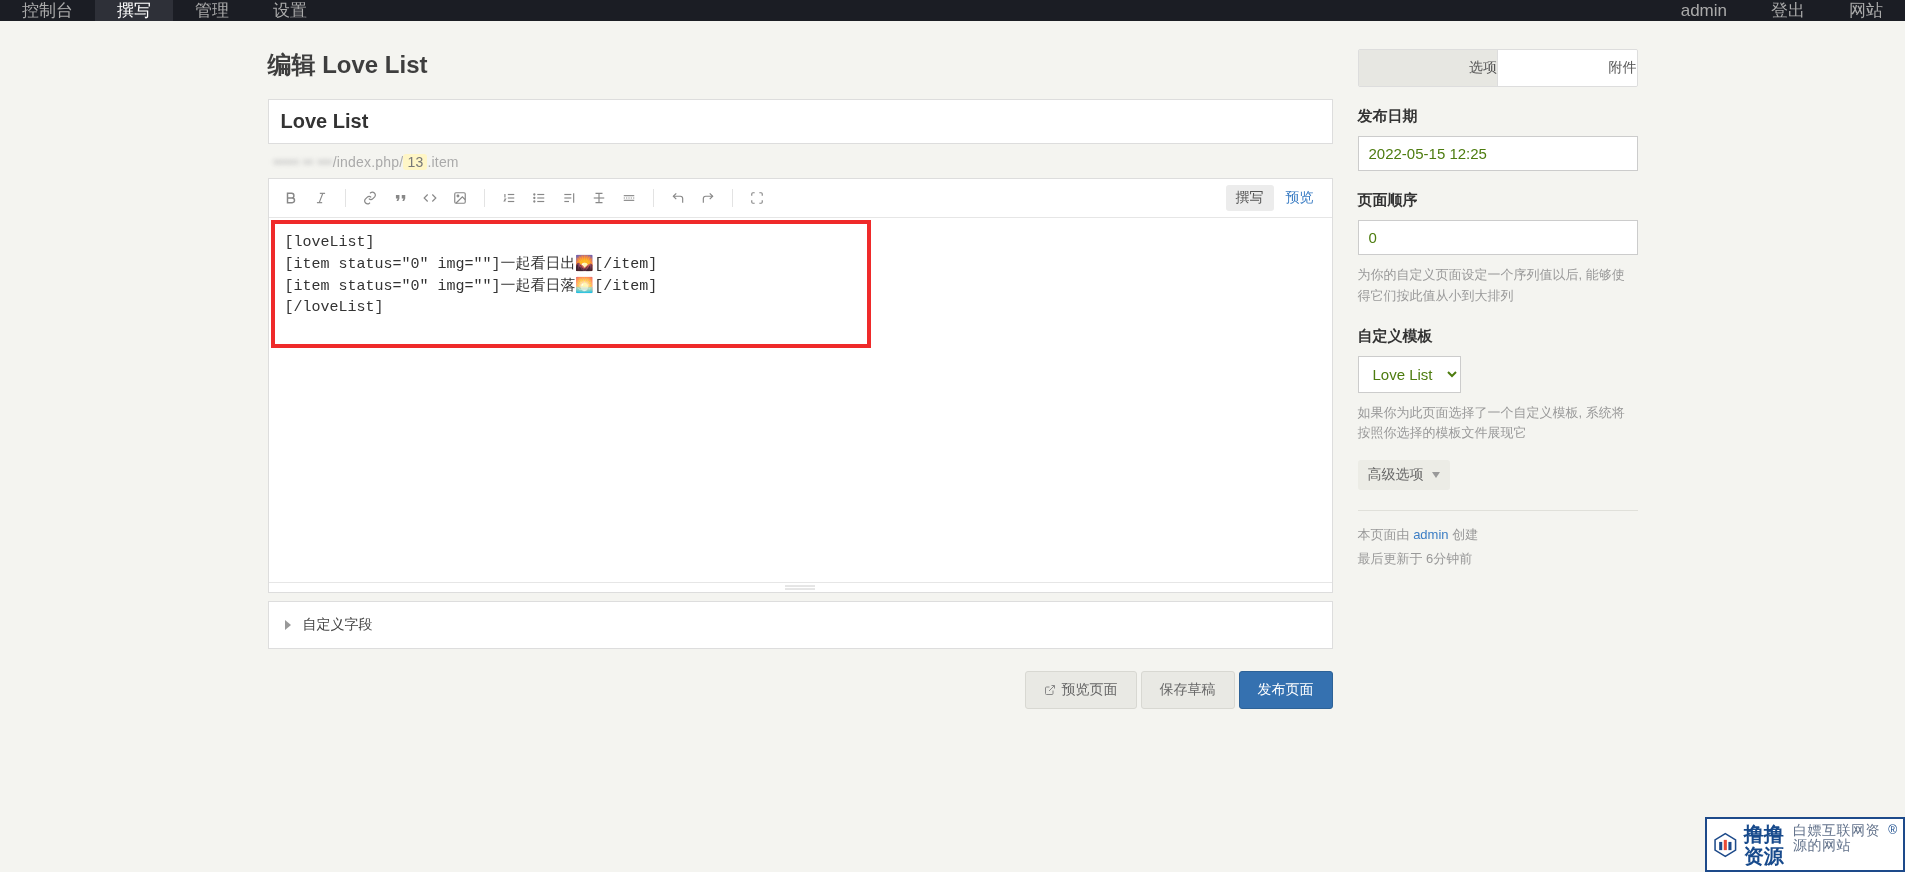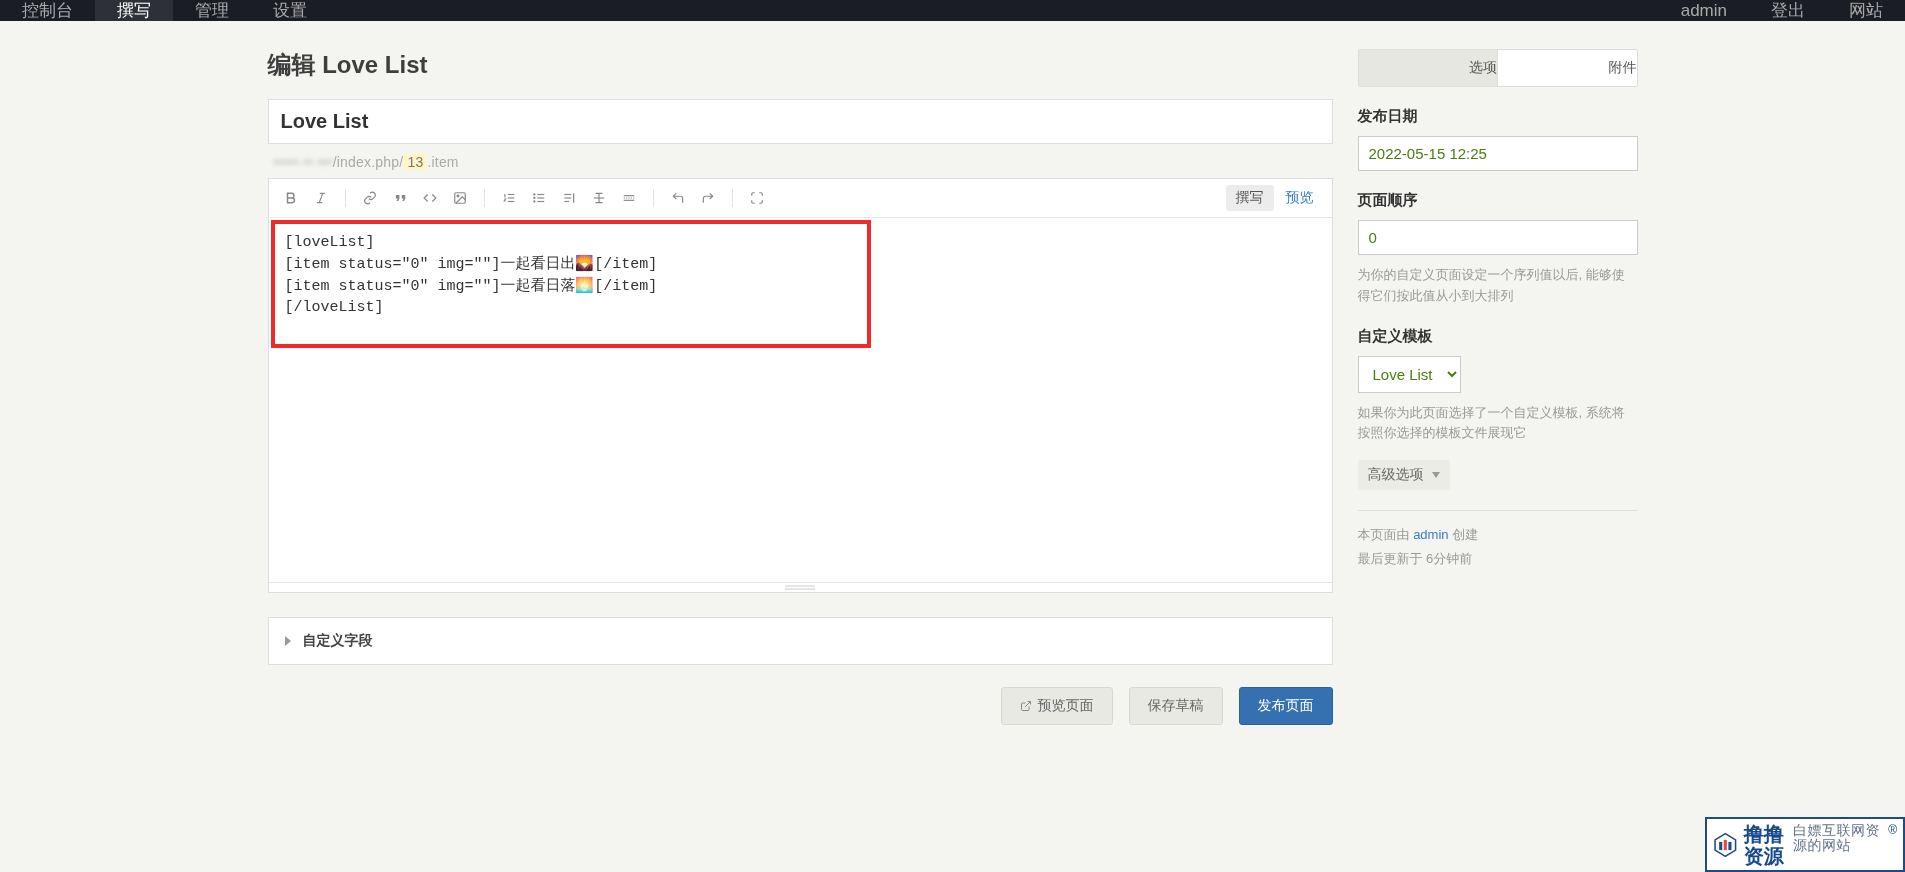--- a/index.html
+++ b/index.html
@@ -22,22 +22,22 @@
   .tb-btn{width:28px;height:26px;display:flex;align-items:center;justify-content:center;color:#888;border-radius:3px;cursor:pointer}
   .tb-sep{width:1px;height:18px;background:#e3e3e3;margin:0 8px}
   .tb-spacer{flex:1}
   .tb-mode{padding:4px 10px;color:#888;cursor:pointer;border-radius:3px}
   .tb-mode.active{background:#ececec;color:#555}
   .tb-mode.link{color:#3b7dc4}
   .editor-area{position:relative;height:364px}
   .editor-text{padding:14px 16px;font-family:Consolas,"Courier New",monospace;font-size:15px;color:#333;line-height:1.45;white-space:pre}
   .red-box{position:absolute;left:2px;top:2px;width:600px;height:128px;border:4px solid #ef2a2a;pointer-events:none}
   .resize-grip{height:10px;border-top:1px solid #e6e6e6;display:flex;justify-content:center;align-items:center;cursor:row-resize;color:#ccc}
-  .custom-fields{margin-top:24px;border:1px solid #ddd;background:#fff;padding:14px 16px;display:flex;align-items:center;gap:10px;color:#444;font-weight:700}
-  .actions{margin-top:22px;display:flex;justify-content:flex-end;gap:16px}
+  .custom-fields{margin-top:8px;border:1px solid #ddd;background:#fff;padding:14px 16px;display:flex;align-items:center;gap:10px;color:#444;font-weight:400}
+  .actions{margin-top:22px;display:flex;justify-content:flex-end;gap:4px}
   .btn{padding:9px 18px;border:1px solid transparent;border-radius:3px;font-size:14px;cursor:pointer;display:inline-flex;align-items:center;gap:6px}
   .btn-secondary{background:#e9e9e4;color:#666;border-color:#d8d8d2}
   .btn-primary{background:#3571b0;color:#fff;border-color:#2d6297}
   .side .tabs{display:flex;border:1px solid #ddd;border-radius:2px;overflow:hidden}
   .side .tab{flex:1;text-align:right;padding:9px 0;background:#fff;cursor:pointer;color:#555}
   .side .tab.active{background:#e7e7e2}
   .side .tab+ .tab{border-left:1px solid #ddd}
   .side h4{font-size:15px;font-weight:700;color:#333;margin:20px 0 10px}
   .side input[type=text],.side select{width:100%;padding:8px 10px;border:1px solid #ccc;background:#fff;font-size:15px;color:#4d7c0f}
   .side select{width:auto;min-width:100px}

